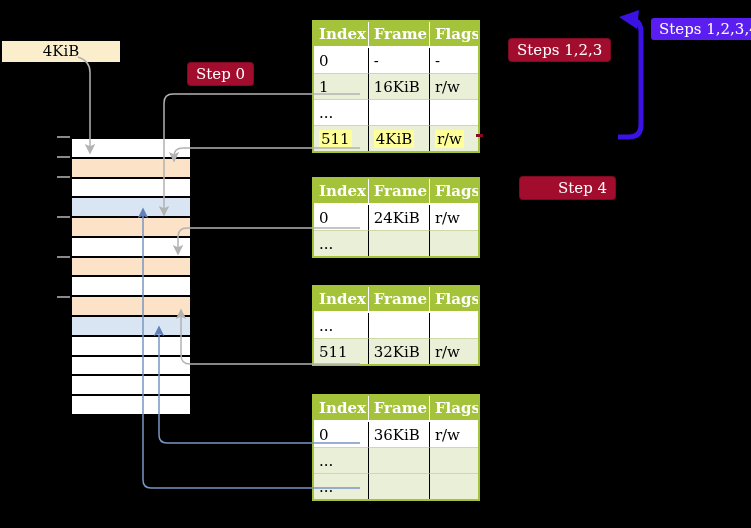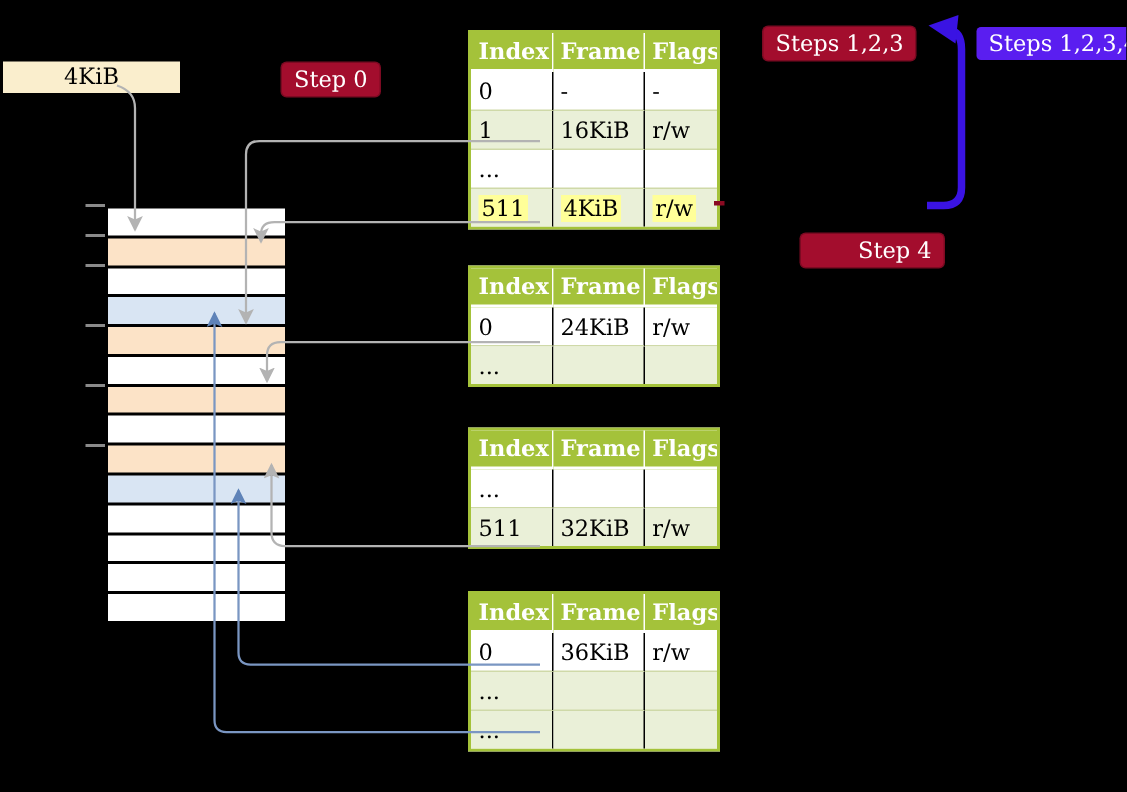--- a/index.html
+++ b/index.html
@@ -3,26 +3,26 @@
 <meta charset="utf-8">
 <style>
   html,body{margin:0;padding:0;background:#000;}
   #canvas{position:relative;width:751px;height:528px;background:#000;overflow:hidden;
           font-family:"DejaVu Serif", serif;}
   
   .pagesize-box{position:absolute;left:2px;top:41px;width:118px;height:21px;
       background:#faeecd;color:#000;font-size:15px;line-height:21px;text-align:center;}
   .badge{position:absolute;color:#fff;font-size:15px;line-height:20px;padding:1px 8px;
       border-radius:3px;white-space:nowrap;}
-  .badge.red{background:#a30d2d;box-shadow:0 0 0 1px #7c0a22;}
+  .badge.red{background:#a30d2d;box-shadow:0 0 0 1px #7c0a22;margin-top:21px;}
   .badge.blue{background:#5a1ef0;}
   #badge-step0{left:188px;top:42px;text-align:right;}
   #badge-steps123{left:509px;top:18px;}
   #badge-steps1234{left:651px;top:18px;}
-  #badge-step4{left:534px;top:156px;padding-left:38px;}
+  #badge-step4{left:520px;top:156px;padding-left:38px;}
   
   #memcol{position:absolute;left:70px;top:137px;width:118px;height:275px;
       background:#000;border:2px solid #000;display:flex;flex-direction:column;gap:2px;}
   .memrow{flex:1;background:#fff;}
   .tick{position:absolute;width:13px;height:2px;background:#8a8a8a;left:57px;}
   
   table.ptable{position:absolute;border-collapse:separate;border-spacing:0;
       border:2px solid #a4c23a;background:#fff;table-layout:fixed;width:168px;
       font-size:15px;color:#000;}
   table.ptable th{background:#a4c23a;color:#fff;font-weight:bold;text-align:right;

